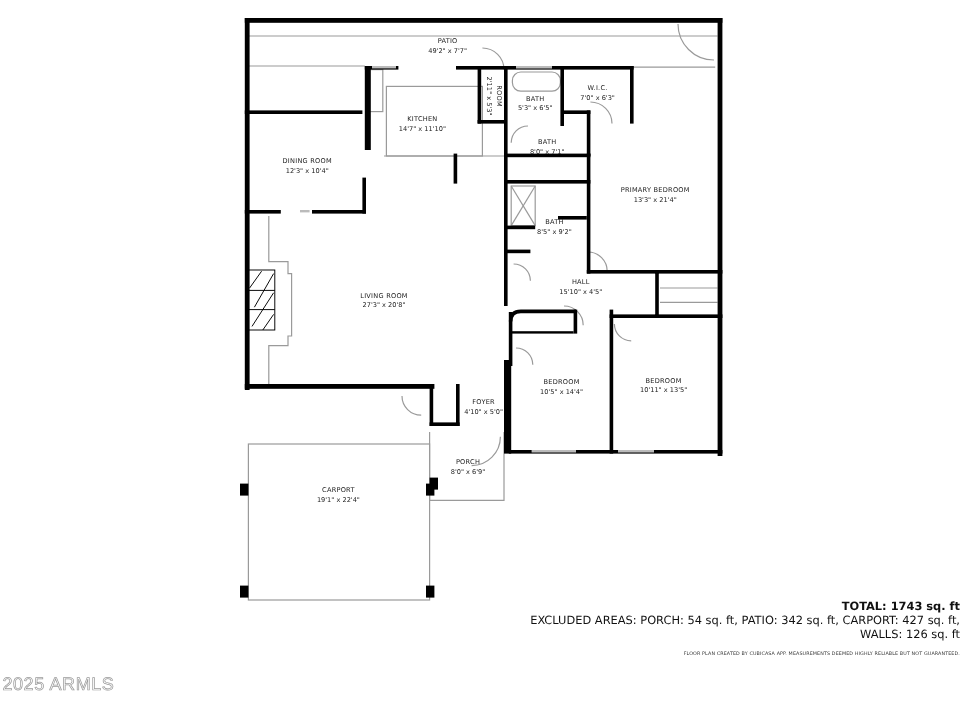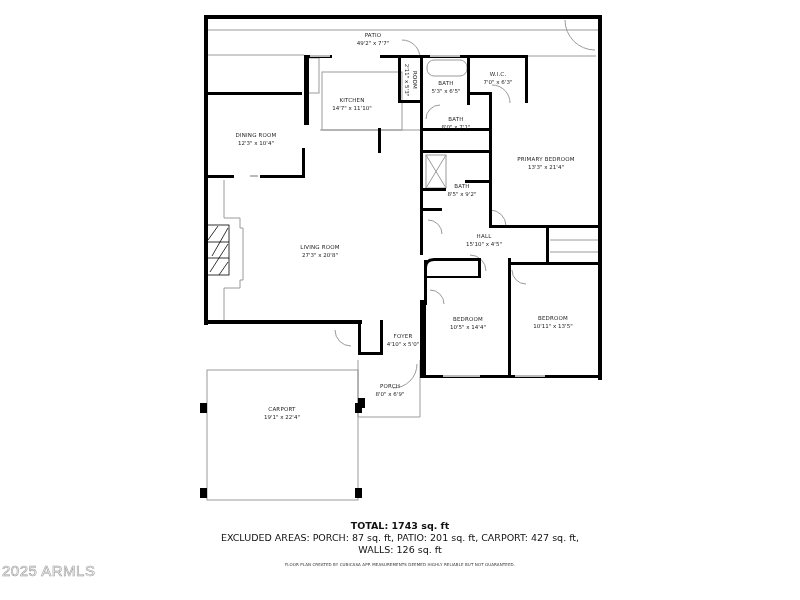--- a/index.html
+++ b/index.html
@@ -2,21 +2,21 @@
 <html><head>
   <meta charset="utf-8">
   <style>
     html, body { margin: 0; padding: 0; background: #ffffff; }
     body { width: 800px; height: 600px; position: relative; overflow: hidden; font-family: "Liberation Sans", sans-serif; }
     #plan { position: absolute; left: 0; top: 0; width: 800px; height: 600px; }
     .room-label { position: absolute; font-family: "DejaVu Sans", sans-serif; font-size: 5.5px; color: #222; text-align: center; line-height: 8px; white-space: nowrap; transform: translateX(-50%); }
     .room-label .nm { display: block; letter-spacing: 0.2px; }
     .room-label .dim { display: block; }
     .vert { transform: translate(-50%, -50%) rotate(90deg); }
-    #summary { position: absolute; left: 0; top: 520px; width: 800px; text-align: center; color: #111; font-family: "DejaVu Sans", sans-serif; }
+    #summary { position: absolute; left: 0; top: 500px; width: 800px; text-align: right; color: #111; font-family: "DejaVu Sans", sans-serif; }
     #summary .total { font-weight: bold; font-size: 9.5px; line-height: 12px; }
     #summary .line { font-size: 9.5px; line-height: 11.5px; }
     #summary .disclaimer { font-size: 4px; line-height: 8px; margin-top: 6px; color: #333; letter-spacing: 0.1px; }
     #watermark { position: absolute; left: 2px; top: 562px; font-size: 15px; color: #ffffff; font-family: Liberation Sans, sans-serif; font-weight: 300; -webkit-text-stroke: 0.6px #9a9a9a; letter-spacing: 0.5px; }
   </style>
 </head>
 <body>
 
 <svg id="plan" width="800" height="600" viewBox="0 0 800 600" xmlns="http://www.w3.org/2000/svg">
 
@@ -195,18 +195,18 @@
   <span class="nm">PORCH</span>
   <span class="dim">8'0" x 6'9"</span>
 </div>
 <div class="room-label" style="left:282px; top:405px;">
   <span class="nm">CARPORT</span>
   <span class="dim">19'1" x 22'4"</span>
 </div>
 
 <div id="summary">
   <div class="total">TOTAL: 1743 sq. ft</div>
-  <div class="line">EXCLUDED AREAS: PORCH: 87 sq. ft, PATIO: 201 sq. ft, CARPORT: 427 sq. ft,</div>
+  <div class="line">EXCLUDED AREAS: PORCH: 54 sq. ft, PATIO: 342 sq. ft, CARPORT: 427 sq. ft,</div>
   <div class="line">WALLS: 126 sq. ft</div>
   <div class="disclaimer">FLOOR PLAN CREATED BY CUBICASA APP. MEASUREMENTS DEEMED HIGHLY RELIABLE BUT NOT GUARANTEED.</div>
 </div>
 
 <div id="watermark">2025 ARMLS</div>
 
 </body></html>

